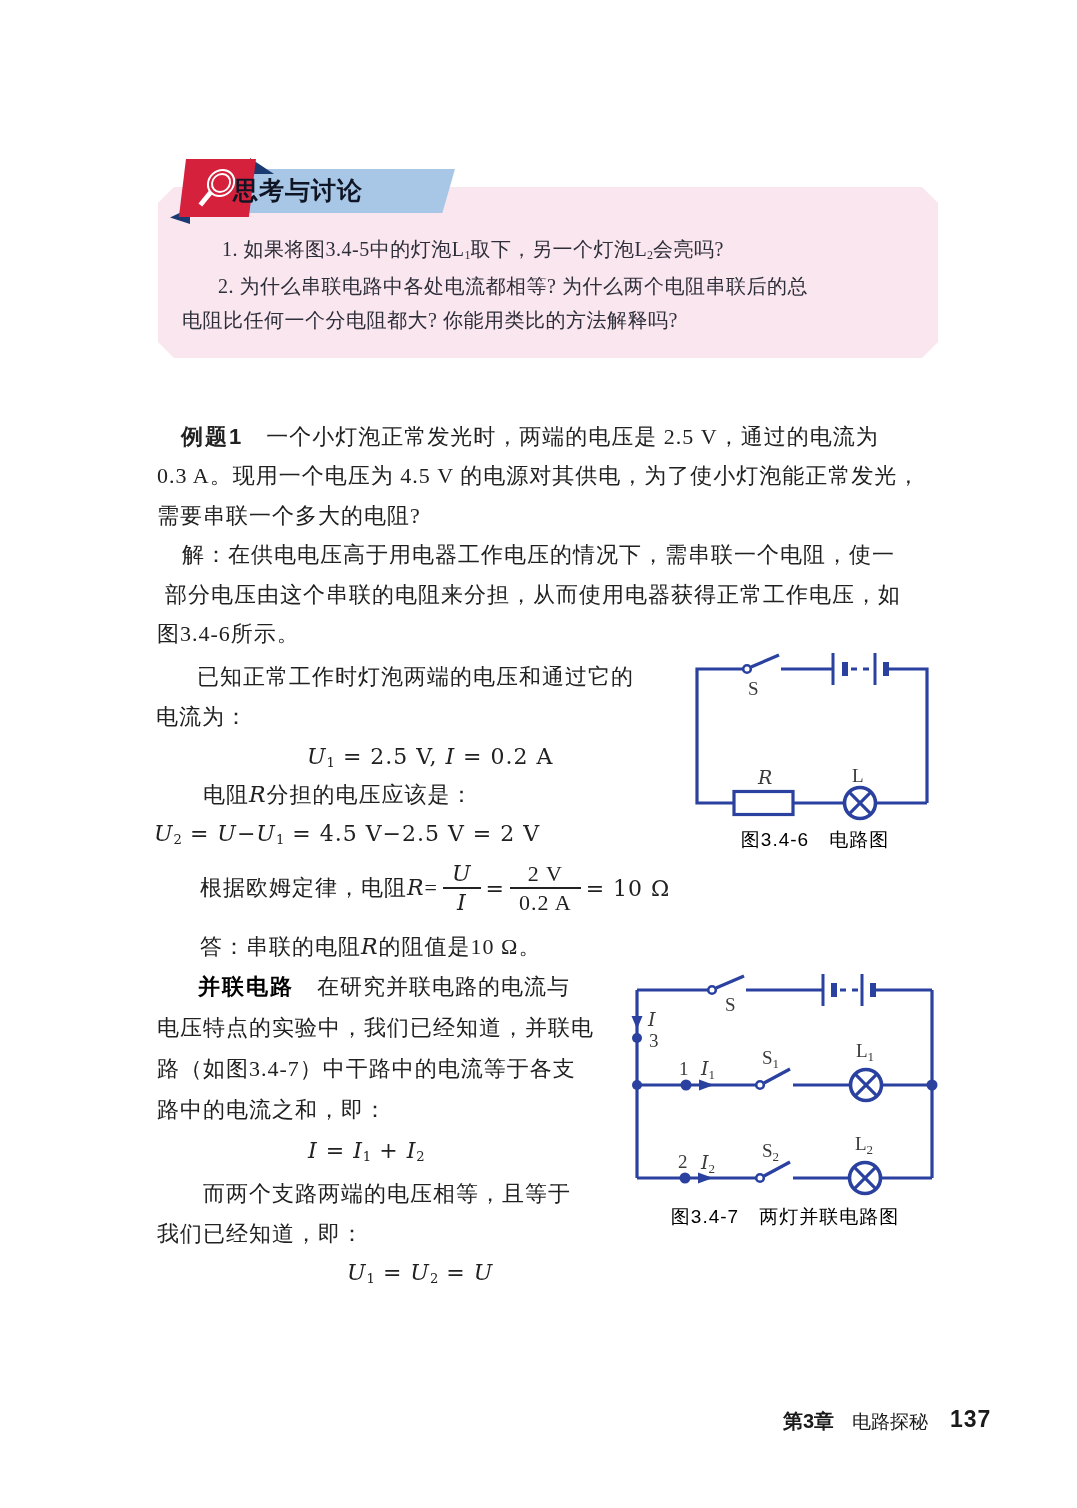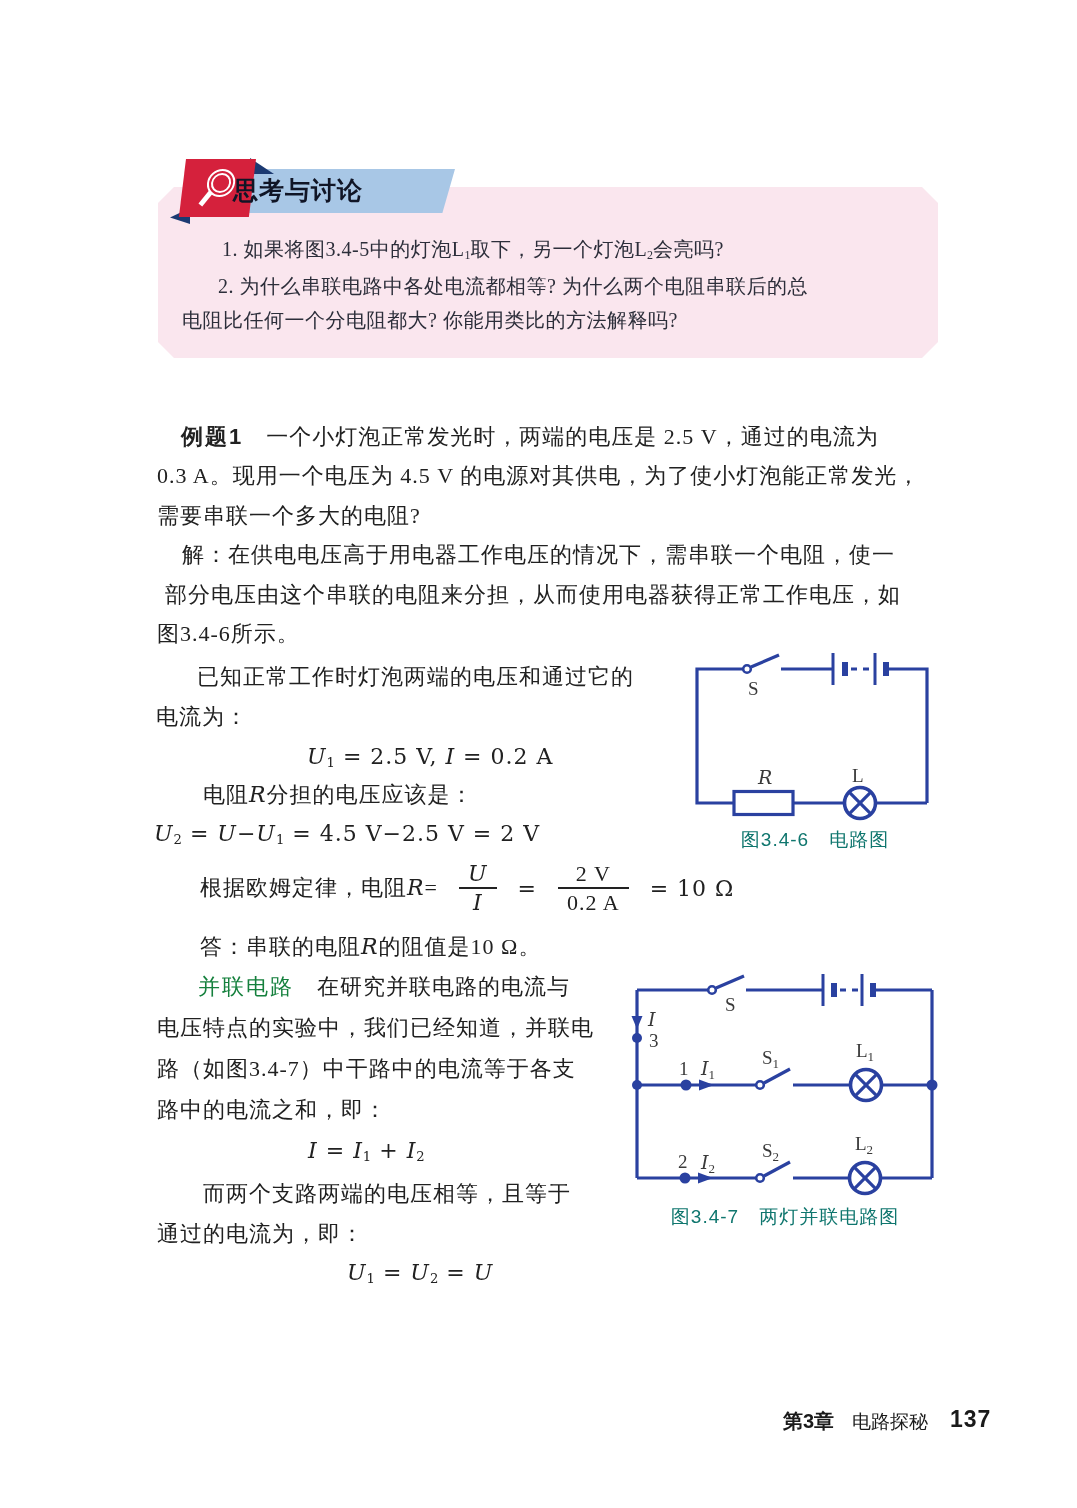--- a/index.html
+++ b/index.html
@@ -30,28 +30,28 @@
   .callout-title{
     position:absolute;left:233px;top:174px;font-family:"Liberation Sans",sans-serif;
     font-weight:700;font-size:25px;color:#101526;letter-spacing:1px;white-space:nowrap;
   }
   
   .bl{position:absolute;font-size:22px;line-height:32px;letter-spacing:1px;white-space:nowrap;color:#212121;}
   .eq{font-family:"DejaVu Serif","Liberation Serif",serif;}
   .sub{font-size:0.6em;vertical-align:-0.22em;letter-spacing:0;}
   .it{font-style:italic;font-family:"DejaVu Serif",serif;}
   .b-sans{font-weight:700;font-family:"Liberation Sans",sans-serif;letter-spacing:2px;}
-  .b-blue{font-weight:400;font-family:"Liberation Sans",sans-serif;color:#15803d;letter-spacing:2px;}
+  .b-blue{font-weight:700;font-family:"Liberation Sans",sans-serif;color:#000000;letter-spacing:2px;}
   .ohm-line{position:absolute;display:flex;align-items:center;font-size:22px;letter-spacing:1px;white-space:nowrap;}
   .frac{display:inline-block;text-align:center;vertical-align:middle;margin:0 5px;}
   .frac .num,.frac .den{display:block;padding:0 9px;line-height:27px;font-size:22px;}
   .frac .den{border-top:2px solid #222;}
   
   .fig-caption{
-    position:absolute;font-family:"Liberation Sans",sans-serif;font-size:19px;color:#0f766e;
+    position:absolute;font-family:"Liberation Sans",sans-serif;font-size:19px;color:#000000;
     text-align:center;letter-spacing:1px;white-space:nowrap;
   }
   svg text{font-family:"Liberation Serif",serif;font-size:19px;fill:#3a3a3a;}
   svg .svgit{font-style:italic;font-family:"DejaVu Serif",serif;}
   svg .svgsub{font-size:13px;}
   
   .footer{position:absolute;top:1408px;left:0;width:1000px;font-family:"Liberation Sans",sans-serif;color:#1a1a1a;}
   .footer span{position:absolute;top:0;white-space:nowrap;}
 </style>
 </head>
@@ -86,21 +86,21 @@
     <div class="bl" style="left:157px;top:579px;margin-left:8px;"><span>部分电压由这个串联的电阻来分担，从而使用电器获得正常工作电压，如</span></div>
     <div class="bl" style="left:157px;top:618px;"><span>图3.4-6所示。</span></div>
   </div>
 
   <div>
     <div class="bl" style="left:197px;top:661px;"><span>已知正常工作时灯泡两端的电压和通过它的</span></div>
     <div class="bl" style="left:156px;top:701px;"><span>电流为：</span></div>
     <div class="bl eq" style="left:307px;top:741px;"><span class="it">U</span><span class="sub">1</span><span> = 2.5 V, </span><span class="it">I</span><span> = 0.2 A</span></div>
     <div class="bl" style="left:203px;top:779px;"><span>电阻</span><span class="it">R</span><span>分担的电压应该是：</span></div>
     <div class="bl eq" style="left:154px;top:818px;"><span class="it">U</span><span class="sub">2</span><span> = </span><span class="it">U</span><span>−</span><span class="it">U</span><span class="sub">1</span><span> = 4.5 V−2.5 V = 2 V</span></div>
-    <div class="ohm-line" style="left:200px;top:858px;height:60px;gap:16px;">
+    <div class="ohm-line" style="left:200px;top:858px;height:60px;">
       <span><span>根据欧姆定律，电阻</span><span class="it">R</span><span>=</span></span>
       <span class="frac">
           <span class="num it">U</span>
           <span class="den it">I</span>
         </span>
       <span class="eq">=</span>
       <span class="frac">
           <span class="num">2 V</span>
           <span class="den">0.2 A</span>
         </span>
@@ -138,21 +138,21 @@
   </svg>
   <div class="fig-caption" style="left:690px;top:827px;width:250px;">图3.4-6　电路图</div>
 
   <div>
     <div class="bl" style="left:198px;top:971px;"><span class="b-blue">并联电路</span><span>　在研究并联电路的电流与</span></div>
     <div class="bl" style="left:157px;top:1012px;"><span>电压特点的实验中，我们已经知道，并联电</span></div>
     <div class="bl" style="left:157px;top:1053px;"><span>路（如图3.4-7）中干路中的电流等于各支</span></div>
     <div class="bl" style="left:157px;top:1094px;"><span>路中的电流之和，即：</span></div>
     <div class="bl eq" style="left:308px;top:1135px;"><span class="it">I</span><span> = </span><span class="it">I</span><span class="sub">1</span><span> + </span><span class="it">I</span><span class="sub">2</span></div>
     <div class="bl" style="left:203px;top:1178px;"><span>而两个支路两端的电压相等，且等于</span></div>
-    <div class="bl" style="left:157px;top:1218px;"><span>通过的电流为，即：</span></div>
+    <div class="bl" style="left:157px;top:1218px;"><span>我们已经知道，即：</span></div>
     <div class="bl eq" style="left:347px;top:1257px;"><span class="it">U</span><span class="sub">1</span><span> = </span><span class="it">U</span><span class="sub">2</span><span> = </span><span class="it">U</span></div>
   </div>
 
   <svg style="position:absolute;left:615px;top:958px;" width="340" height="245" viewBox="0 0 340 245">
     <g stroke="#2a41a0" stroke-width="3.2" fill="none">
 
       <line x1="22" y1="32" x2="93" y2="32"></line>
       <g>
         <circle cx="97" cy="32" r="3.8" stroke-width="2.6" fill="#ffffff"></circle>
         <line x1="101" y1="30" x2="129" y2="18"></line>

